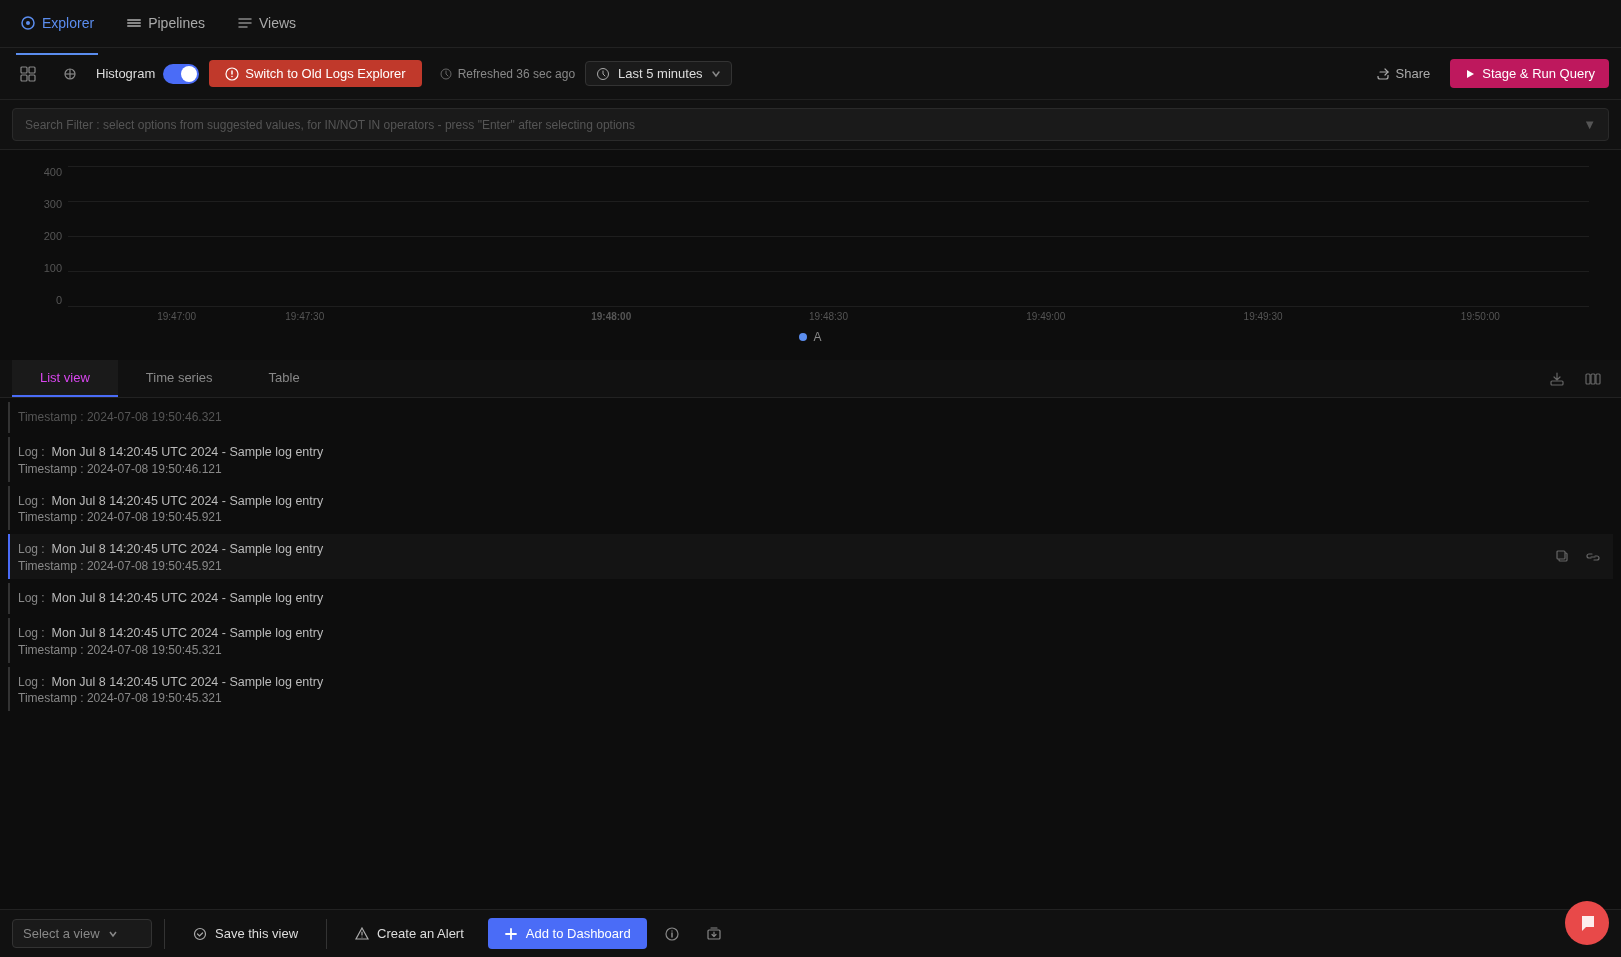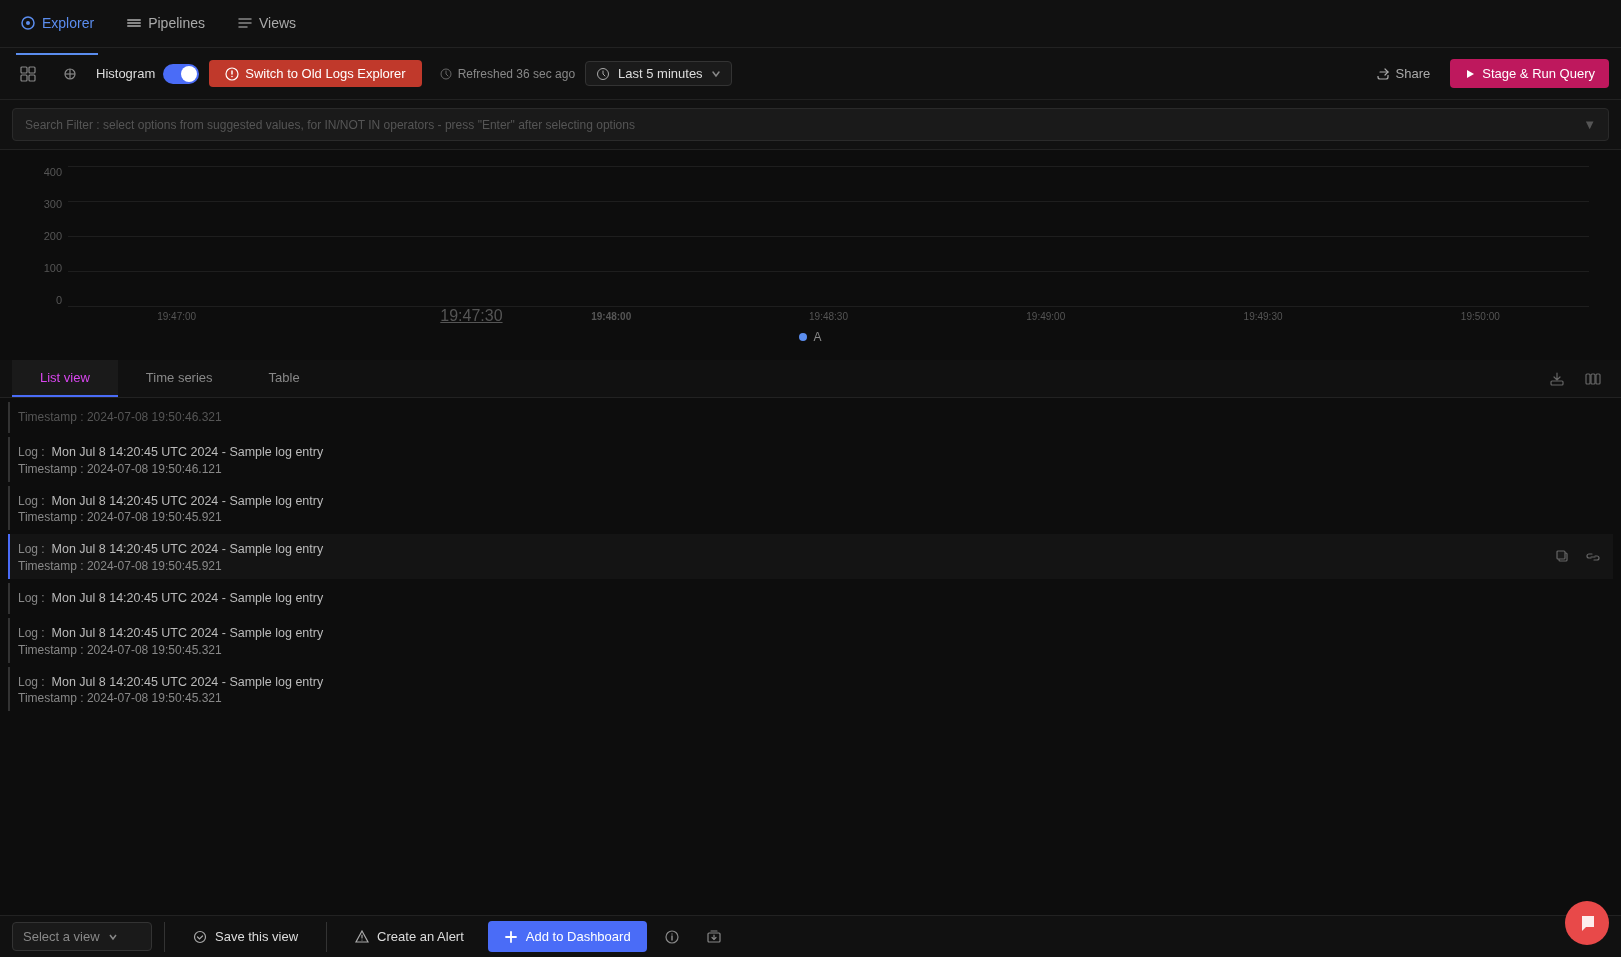--- a/index.html
+++ b/index.html
@@ -272,21 +272,21 @@
       align-items: center;
       justify-content: center;
     }
 
     
     .bottom-bar {
       position: absolute;
       bottom: 0;
       left: 0;
       right: 0;
-      height: 42px;
+      height: 48px;
       background: #111;
       border-top: 1px solid #222;
       display: flex;
       align-items: center;
       padding: 0 12px;
       gap: 8px;
     }
     .view-selector {
       display: flex;
       align-items: center;
@@ -517,21 +517,21 @@
 
         <div style="flex:1; border-right:1px solid #1e1e1e;"></div>
 
         <div style="flex:1; display:flex; flex-direction:column; justify-content:flex-end; padding:0 4px;">
           <div style="background:#5b6bcc; height:80%; border-radius:2px 2px 0 0; width:100%;"></div>
         </div>
       </div>
 
       <div style="display:flex; height:20px; align-items:center;">
         <div style="flex:1; text-align:center; color:#555; font-size:10px;">19:47:00</div>
-        <div style="flex:1; text-align:right; color:#555; font-size:16px;text-decoration:underline;">19:47:30</div>
+        <div style="flex:1; text-align:left; color:#555; font-size:10px;">19:47:30</div>
         <div style="flex:1; text-align:center; color:#555; font-size:10px;font-weight:bold;">19:48:00</div>
         <div style="flex:1; text-align:center; color:#555; font-size:10px;">19:48:30</div>
         <div style="flex:1; text-align:center; color:#555; font-size:10px;">19:49:00</div>
         <div style="flex:1; text-align:center; color:#555; font-size:10px;">19:49:30</div>
         <div style="flex:1; text-align:center; color:#555; font-size:10px;">19:50:00</div>
       </div>
     </div>
   </div>
 
   <div class="chart-legend">

